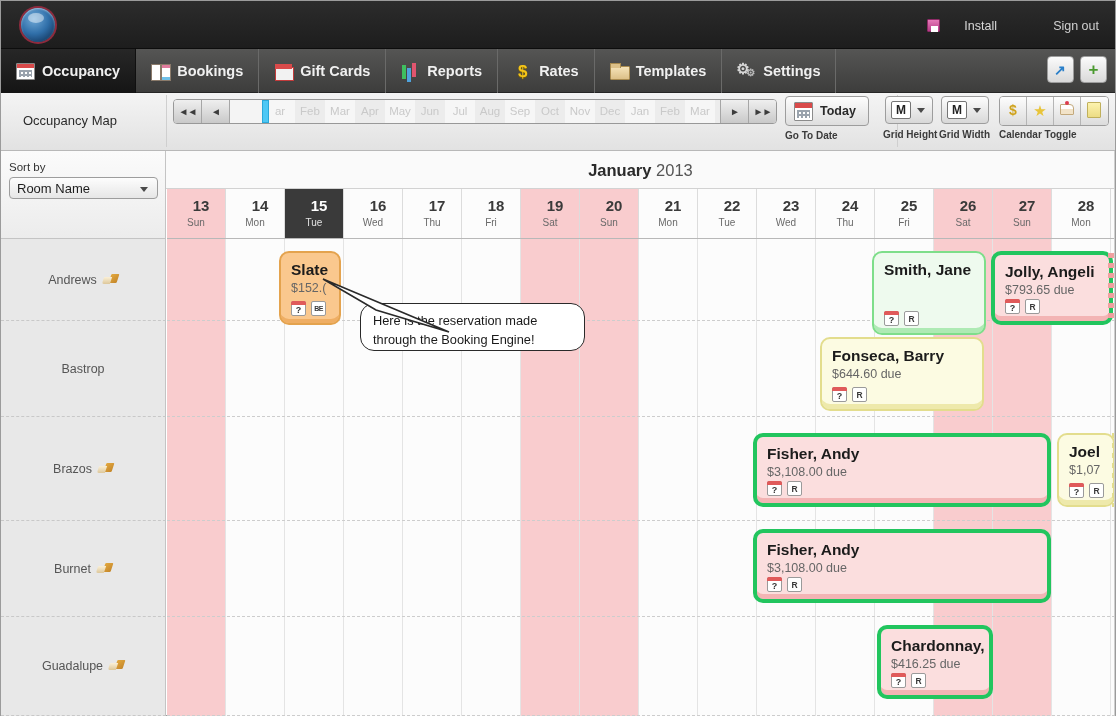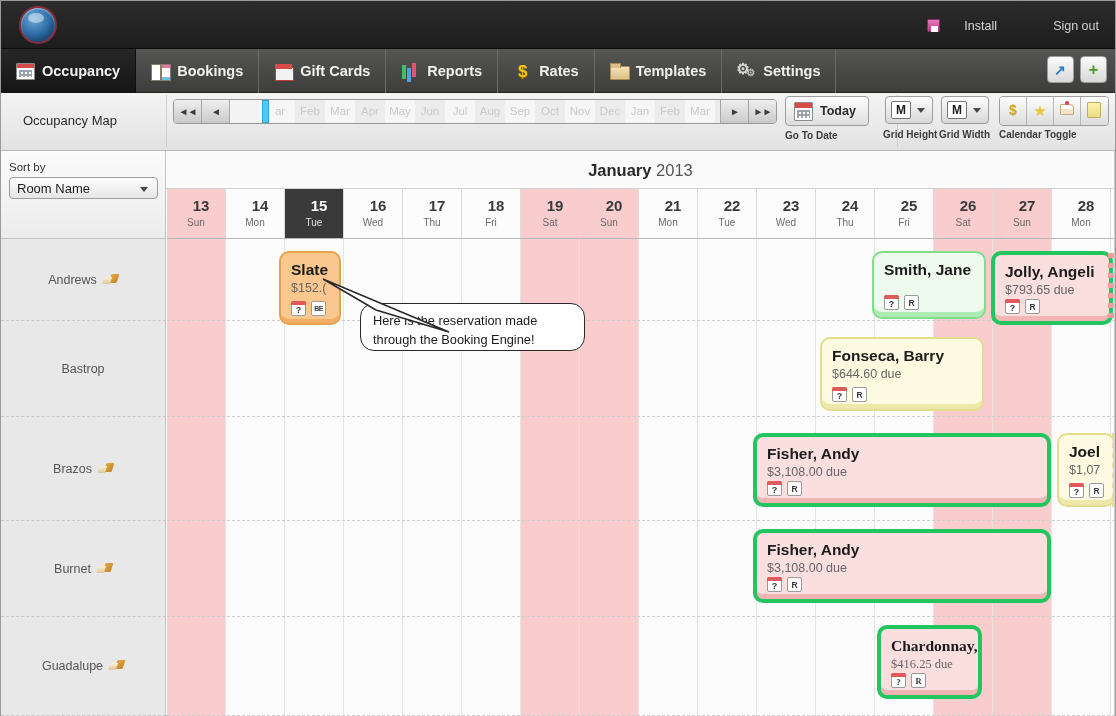--- a/index.html
+++ b/index.html
@@ -666,21 +666,21 @@
       <div class="grow" style="top: 377px;"></div>
       <div class="grow" style="top: 476px;"></div>
       <div class="resv v-orange" style="left: 112px; top: 12px; width: 62px; height: 74px;">
         <div class="nm">Slate</div>
         <div class="due">$152.(</div>
         <div class="badges">
           <div class="bdg cal"></div>
           <div class="bdg be">BE</div>
         </div>
       </div>
-      <div class="resv v-green" style="left: 705px; top: 12px; width: 114px; height: 68px;">
+      <div class="resv v-green" style="left: 705px; top: 12px; width: 114px; height: 84px;">
         <div class="nm">Smith, Jane</div>
         <div class="badges">
           <div class="bdg cal"></div>
           <div class="bdg">R</div>
         </div>
       </div>
       <div class="resv v-red" style="left: 824px; top: 12px; width: 122px; height: 74px;">
         <div class="nm">Jolly, Angeli</div>
         <div class="due">$793.65 due</div>
         <div class="badges">
@@ -715,21 +715,21 @@
         <div class="torn y"></div>
       </div>
       <div class="resv v-red" style="left: 586px; top: 290px; width: 298px; height: 74px;">
         <div class="nm">Fisher, Andy</div>
         <div class="due">$3,108.00 due</div>
         <div class="badges">
           <div class="bdg cal"></div>
           <div class="bdg">R</div>
         </div>
       </div>
-      <div class="resv v-red" style="left: 710px; top: 386px; width: 105px; height: 74px; font-family: Liberation Serif, serif;">
+      <div class="resv v-red" style="left: 710px; top: 386px; width: 116px; height: 74px;">
         <div class="nm">Chardonnay,</div>
         <div class="due">$416.25 due</div>
         <div class="badges">
           <div class="bdg cal"></div>
           <div class="bdg">R</div>
         </div>
       </div>
     </div>
 
   <svg class="callout-tail" width="130" height="60">

